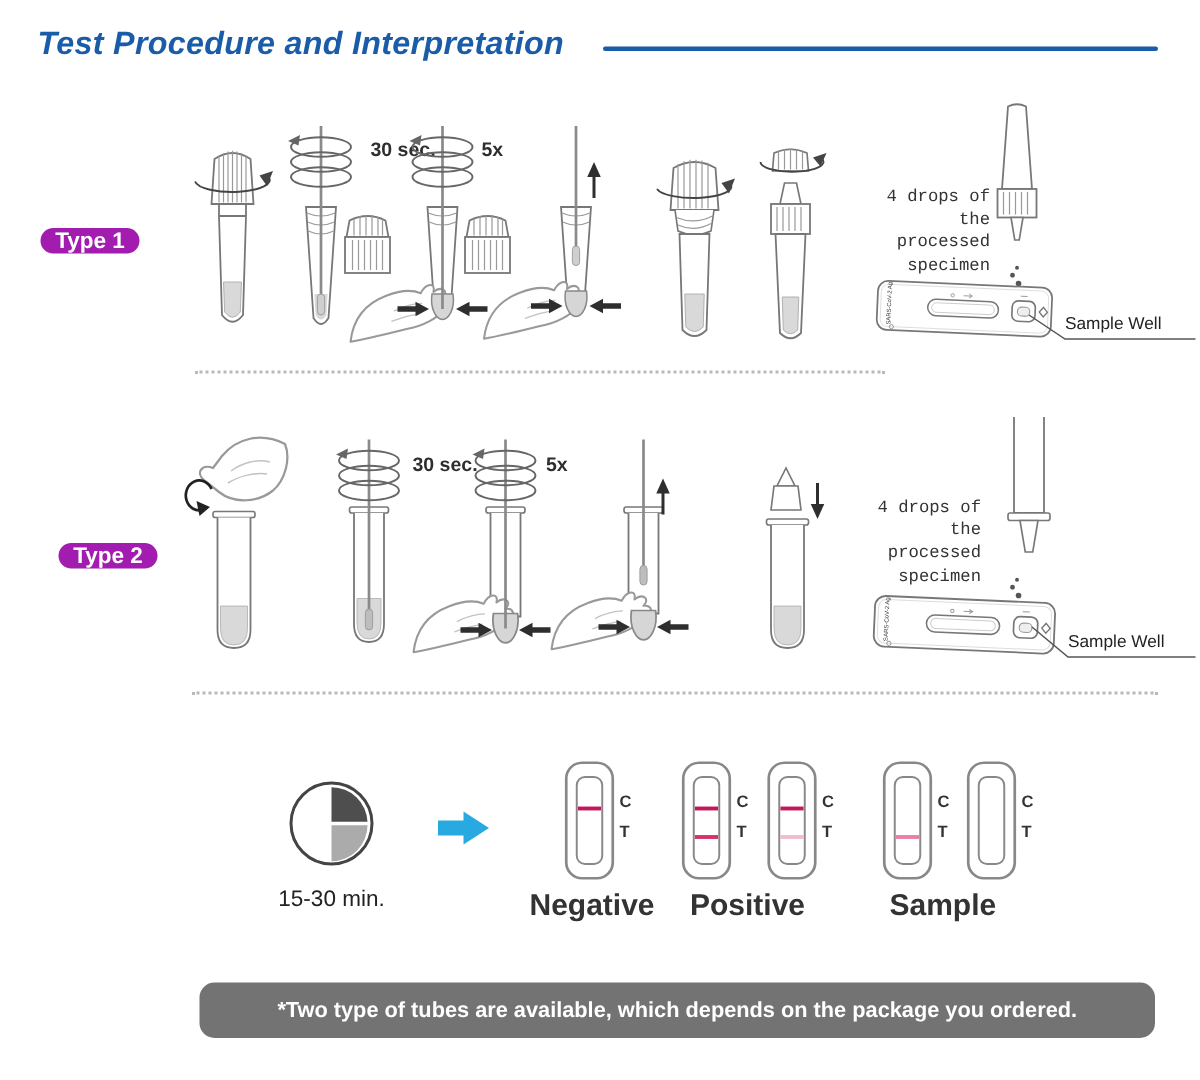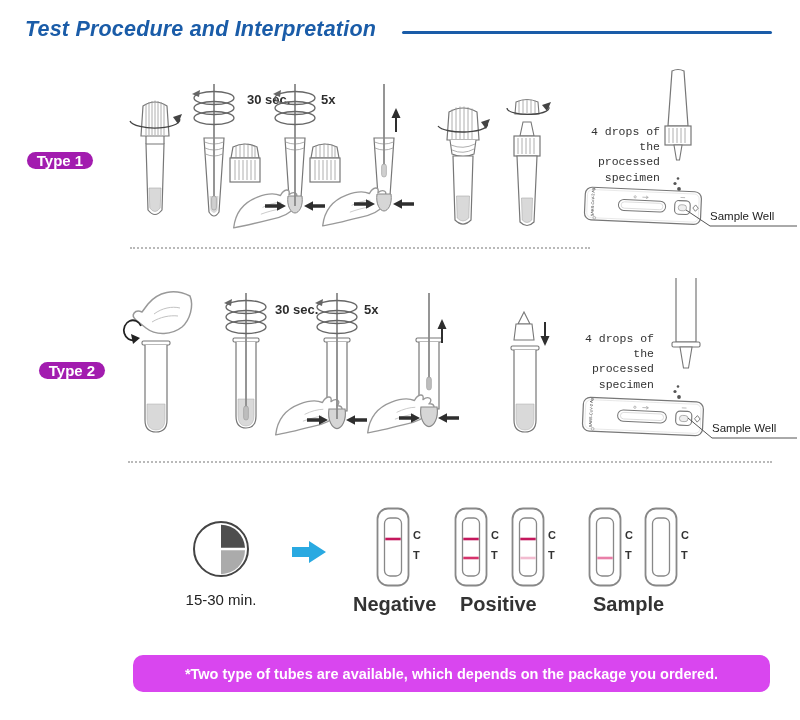--- a/index.html
+++ b/index.html
@@ -10,21 +10,21 @@
   .title-rule{position:absolute;left:402px;top:31px;width:370px;height:3px;background:#1A5CA8;border-radius:2px;}
   .badge{position:absolute;width:66px;height:17px;background:#a21caf;border-radius:9px;color:#fff;
          font-size:15px;font-weight:bold;display:flex;align-items:center;justify-content:center;}
   .lbl{position:absolute;color:#2e2e2e;font-weight:bold;font-size:13px;margin-left:18px;}
   .note{position:absolute;font-size:11.5px;color:#333;text-align:right;white-space:pre-line;line-height:1.32;font-family:Liberation Mono, monospace;}
   .swlbl{position:absolute;font-size:11.5px;color:#222;}
   .dotted{position:absolute;border-top:2px dotted #B9B9B9;height:0;}
   .ct{position:absolute;font-size:11px;font-weight:bold;color:#333;}
   .res{position:absolute;font-size:20px;font-weight:bold;color:#333;text-align:left;width:80px;}
   .wait{position:absolute;left:180px;top:591px;width:82px;text-align:center;font-size:15px;color:#222;}
-  .banner{position:absolute;left:133px;top:655px;width:637px;height:37px;background:#d946ef;border-radius:10px;
+  .banner{position:absolute;left:133px;top:655px;width:637px;height:37px;background:#737373;border-radius:10px;
           color:#fff;font-weight:bold;font-size:14.5px;display:flex;align-items:center;justify-content:center;}
   svg.abs{overflow:visible;}
   .tilt{transform:rotate(2.5deg);transform-origin:left center;}
 </style>
 </head>
 <body>
 
 <div class="page">
 
   <svg width="0" height="0" class="abs" aria-hidden="true">

